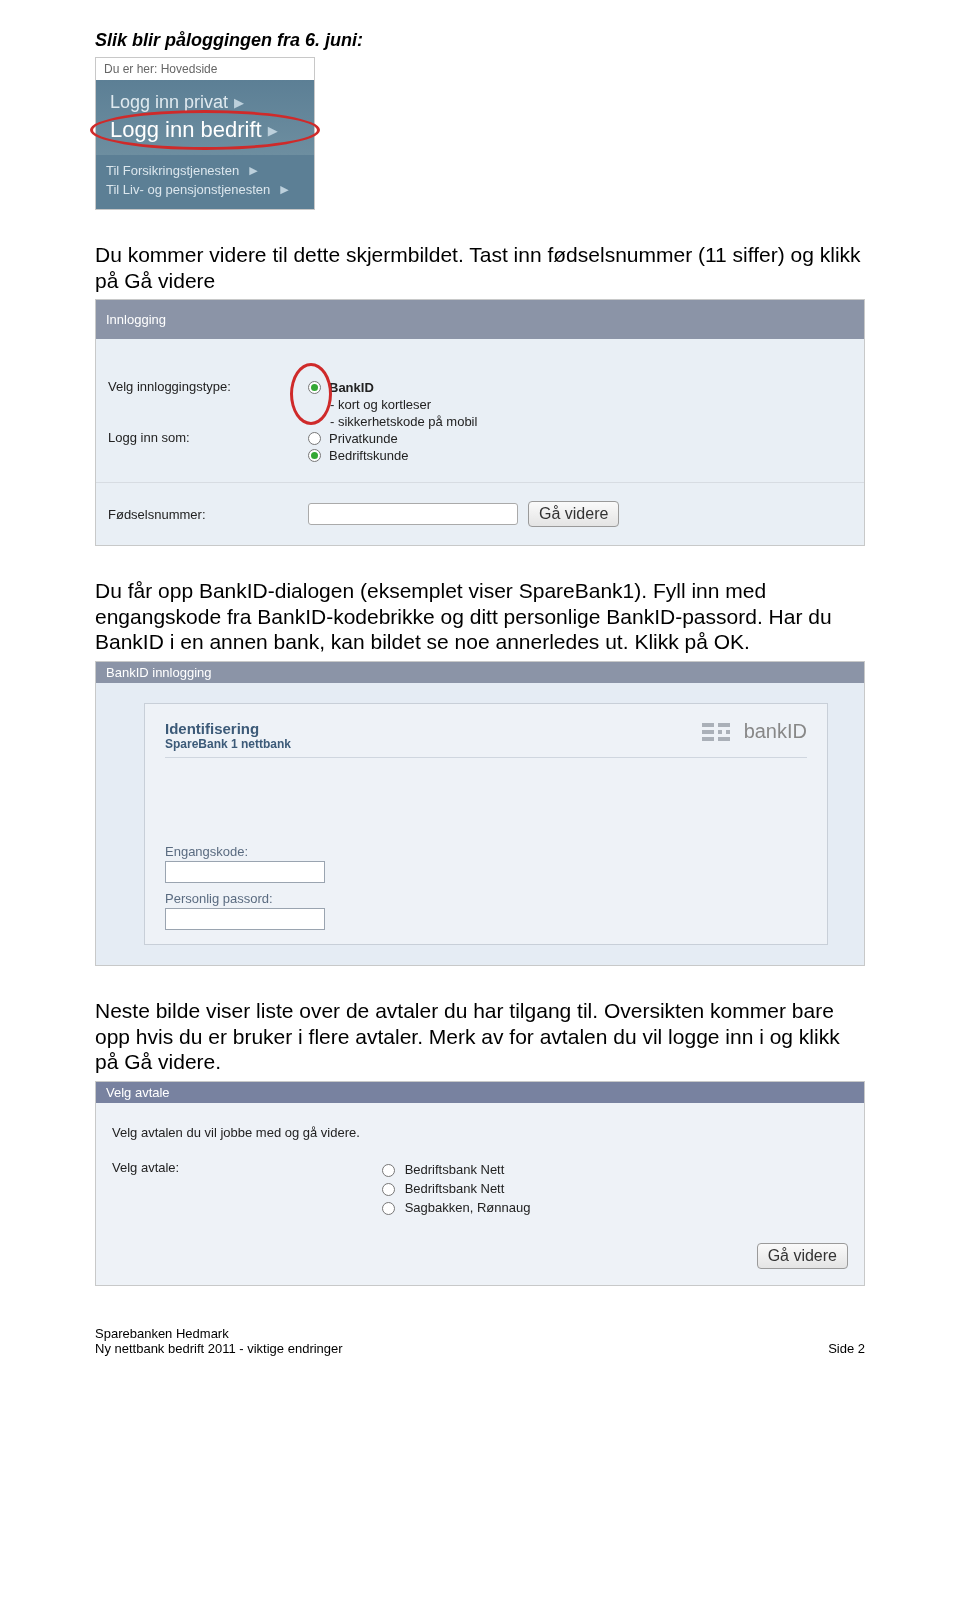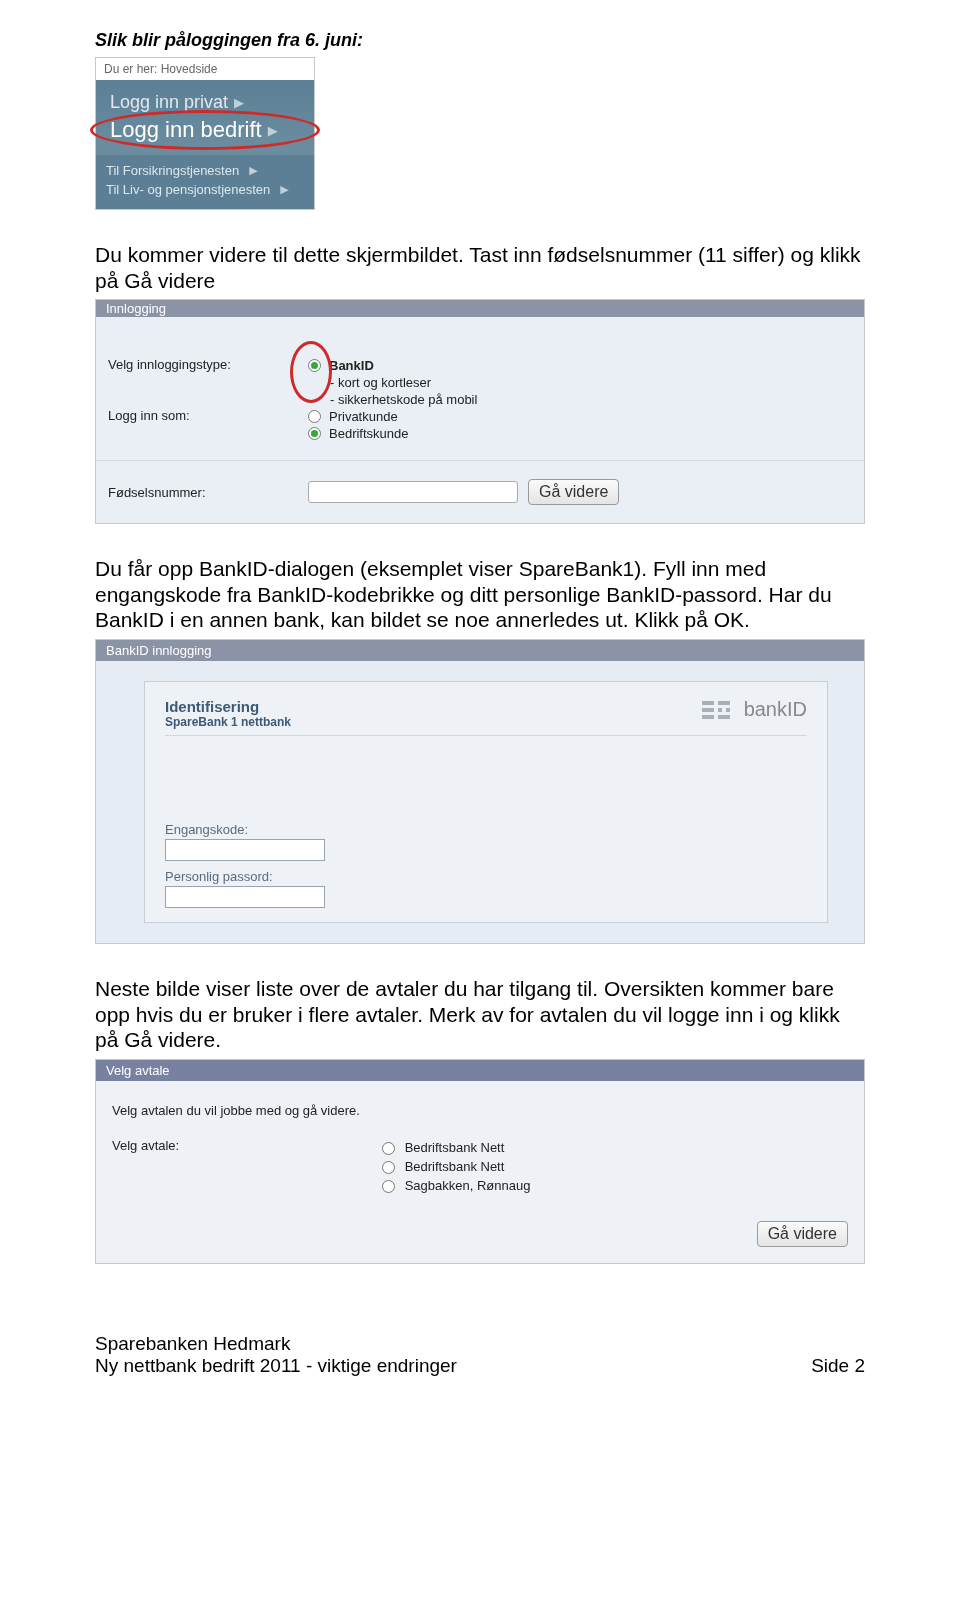--- a/index.html
+++ b/index.html
@@ -69,21 +69,21 @@
   }
   .panel {
     border:1px solid #c8c9c9;
     background:#e9eff5;
     width:100%;
   }
   .panel .titlebar {
     background:#8b94a7;
     color:#fff;
     font-size:13px;
-    padding:1px 10px;
+    padding:12px 10px;
   }
   .panel .section {
     padding:18px 12px;
     border-bottom:1px solid #d7dce2;
     font-size:13px;
     color:#222;
   }
   .panel .section:last-child { border-bottom:none; }
   .frow { display:flex; align-items:flex-start; }
   .flabel { width:200px; color:#222;}
@@ -177,21 +177,21 @@
   .avtale-row { display:flex; margin-top:20px; }
   .avtale-row .flabel { width:270px;}
   .oradio {
     width:13px;height:13px;border:1px solid #777;border-radius:50%;
     display:inline-block; margin-right:6px; background:#fff; vertical-align:middle;
   }
   .avtale-opt { padding:2px 0; }
   .avtale-submit { display:flex; justify-content:flex-end; padding:10px 16px 16px 16px;}
   .footer {
     display:flex; justify-content:space-between; align-items:flex-end;
-    font-size:19px; margin-top:69px;
+    font-size:13px; margin-top:40px;
   }
 </style>
 </head>
 <body>
 
 <div class="h-title">Slik blir påloggingen fra 6. juni:</div>
 
 <div class="login-box">
   <div class="login-box-top">Du er her: Hovedside</div>
   <div class="login-box-mid">

